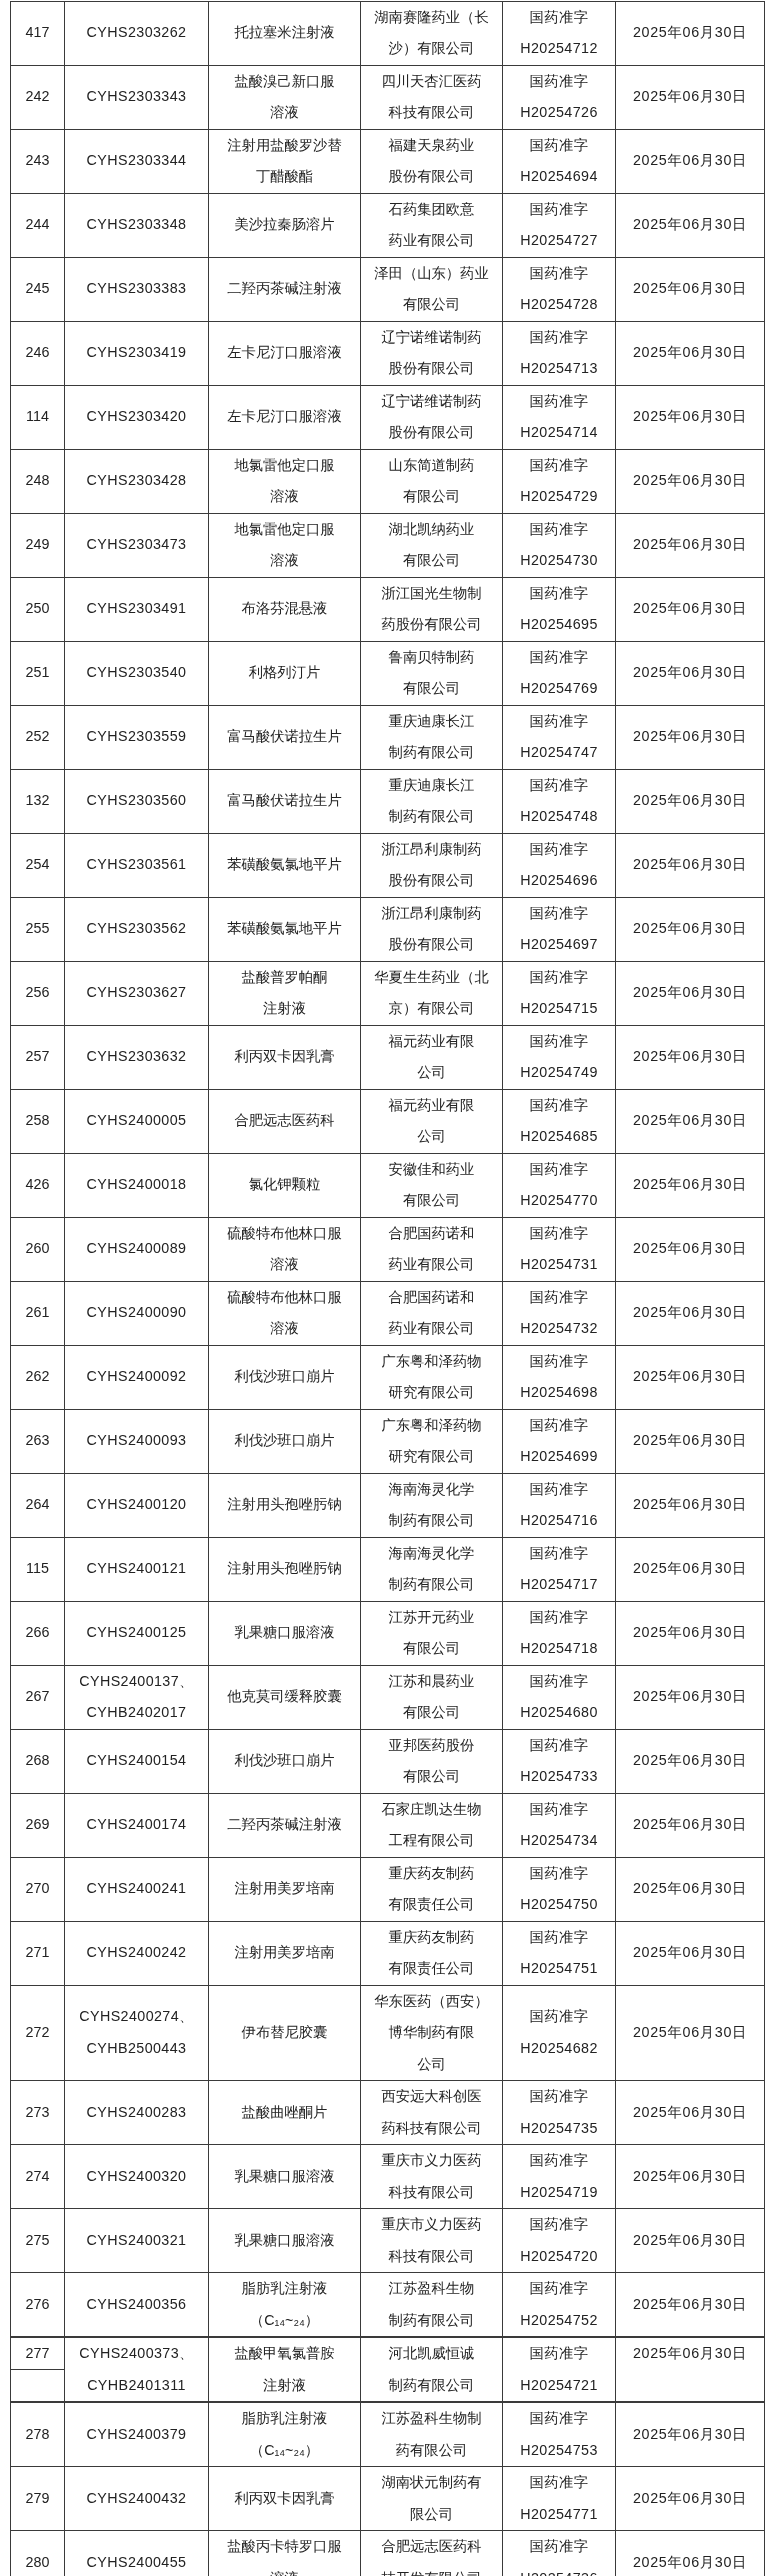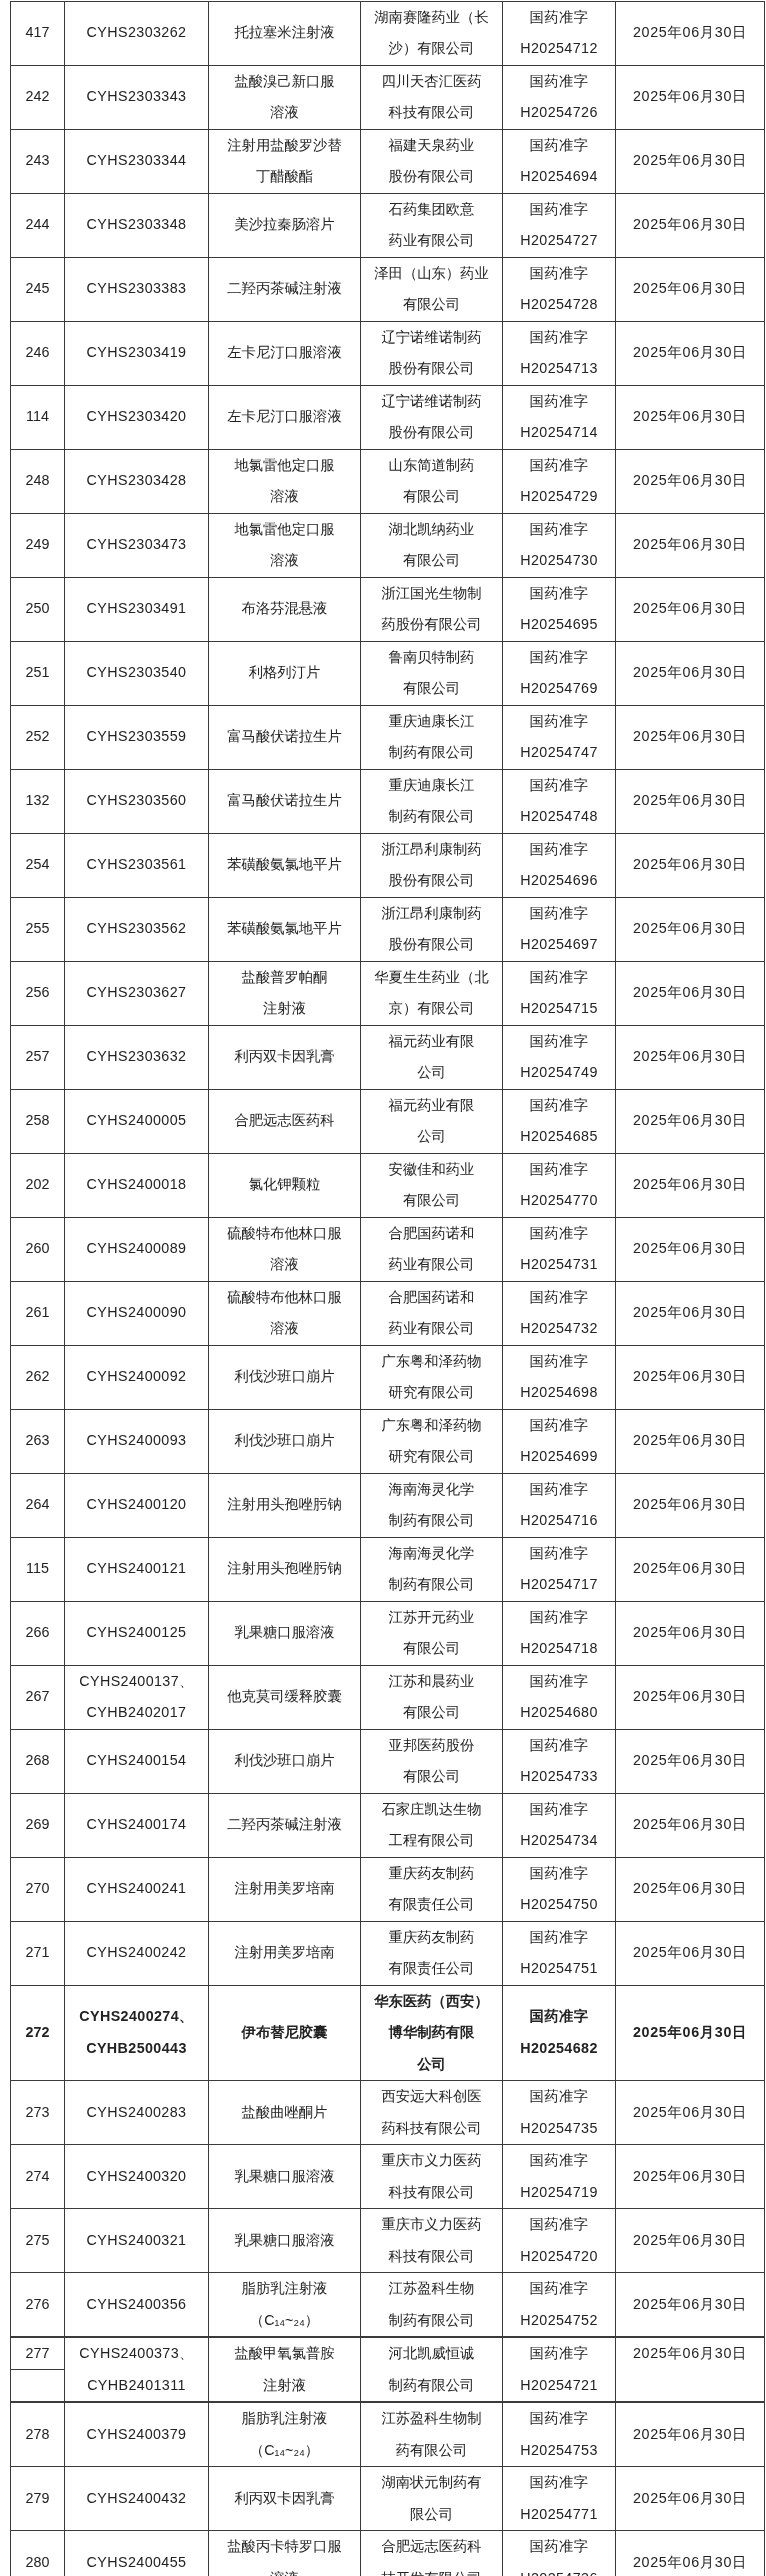--- a/index.html
+++ b/index.html
@@ -28,21 +28,21 @@
     text-align:center;
     vertical-align:middle;
     white-space:pre-line;
     font-size:14.3px;
     line-height:31.5px;
     padding:0;
     height:62px;
     overflow:hidden;
     word-break:break-all;
   }
-  tr.tall td{ height:94px;font-weight:bold; }
+  tr.tall td{ height:94px; }
   tr.thick-top td{ border-top-width:2.1px; }
   td.col-date{ letter-spacing:0.7px; }
   td.col-code, td.col-approval{ letter-spacing:0.4px; }
   
   td.split-box{ vertical-align:top;margin-top:26px; }
   .half{
     height:31px;
     display:flex;
     align-items:center;
     justify-content:center;
@@ -243,21 +243,21 @@
           <td class="col-index">258</td>
           <td class="col-code">CYHS2400005</td>
           <td class="col-name">合肥远志医药科</td>
           <td class="col-company">福元药业有限
 公司</td>
           <td class="col-approval">国药准字
 H20254685</td>
           <td class="col-date">2025年06月30日</td>
         </tr>
         <tr>
-          <td class="col-index">202</td>
+          <td class="col-index">426</td>
           <td class="col-code">CYHS2400018</td>
           <td class="col-name">氯化钾颗粒</td>
           <td class="col-company">安徽佳和药业
 有限公司</td>
           <td class="col-approval">国药准字
 H20254770</td>
           <td class="col-date">2025年06月30日</td>
         </tr>
         <tr>
           <td class="col-index">260</td>

